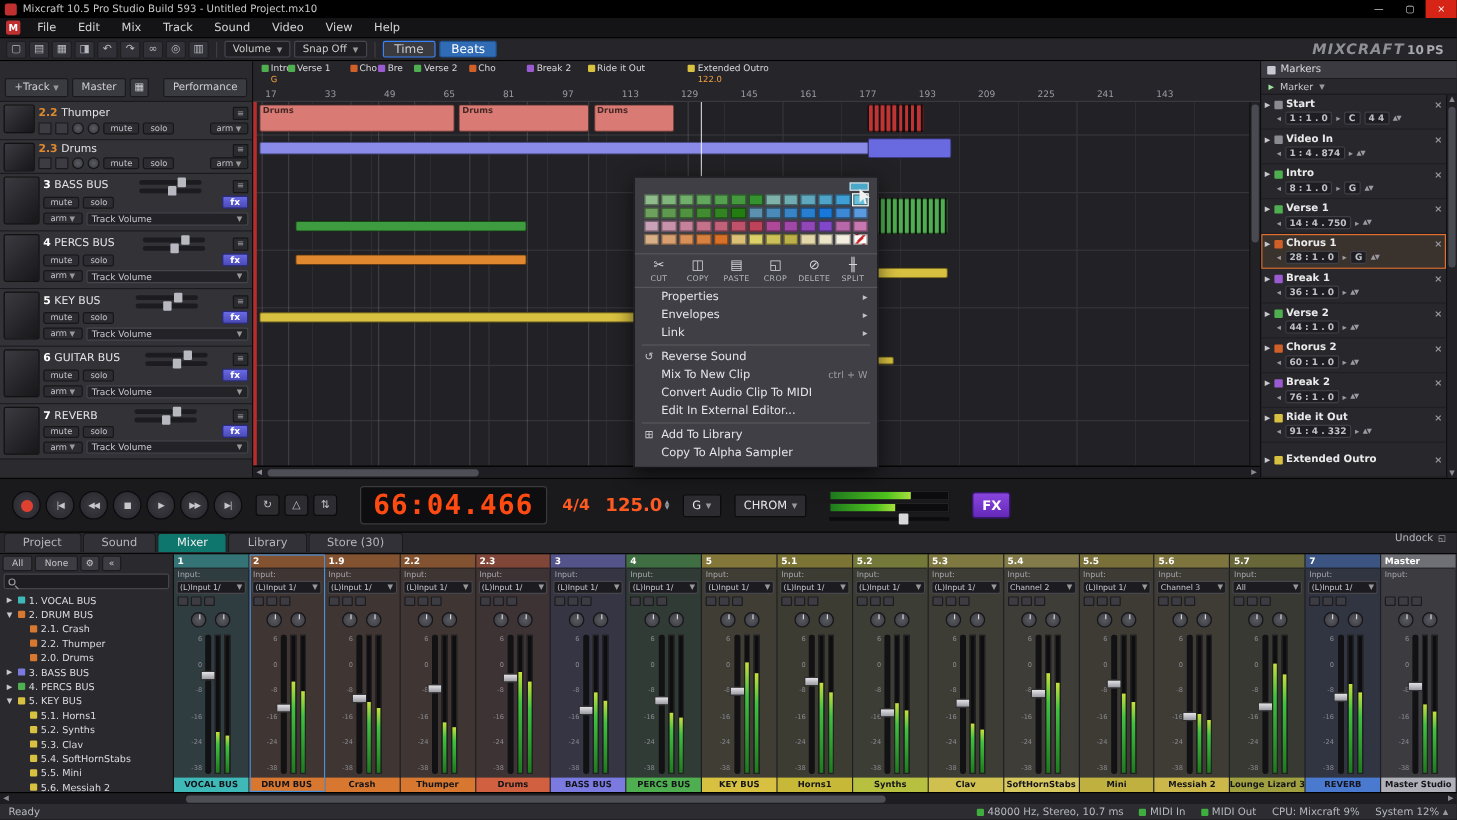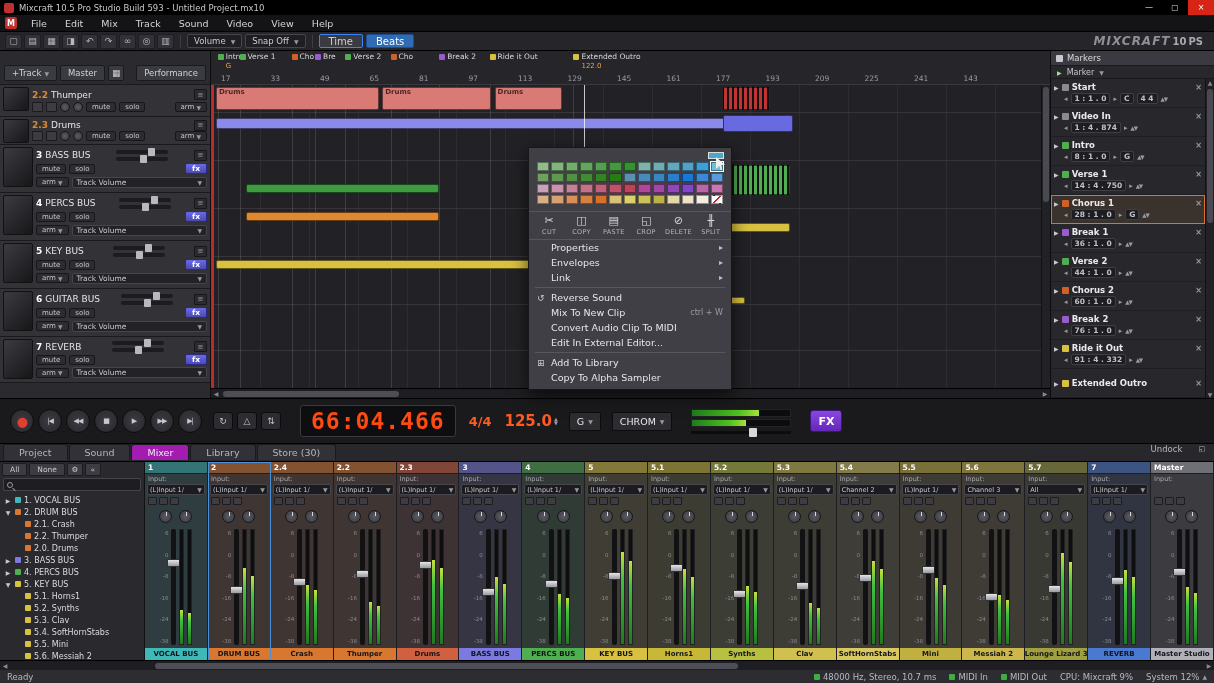--- a/index.html
+++ b/index.html
@@ -137,22 +137,22 @@
   .mbar { height:8px; background:#0c0c0e; border:1px solid #222; }
   .mbar i { display:block; height:100%; background:linear-gradient(90deg,#1e7a1e,#4fc21e 70%,#a8e03c); }
   .mslider { height:3px; background:#0c0c0e; position:relative; margin-top:2px; }
   .mslider i { position:absolute; left:58%; top:-3px; width:8px; height:9px; background:#d8d8dc; border-radius:1px; }
   .fx-big { width:32px; height:22px; background:linear-gradient(#8a46e0,#6428b8); border-radius:3px; color:#fff; font-weight:bold; font-size:11px; display:flex; align-items:center; justify-content:center; border:1px solid #3a1878; margin-left:14px; }
   .t-spacer { flex:1; }
 
   
   .tabbar { flex:0 0 18px; background:#28282c; display:flex; align-items:flex-start; padding:0 3px; border-bottom:1px solid #000; }
   .tab { padding:2px 15px; font-size:9.5px; color:#b5b5bc; background:#313137; margin-right:1px; border:1px solid #1a1a1e; border-bottom:none; border-radius:3px 3px 0 0; }
-  .tab.active { background:#a21caf; color:#eee; }
-  .undock { margin-left:auto; font-size:8.5px; color:#b5b5bc; display:flex; gap:16px; align-items:center; padding-right:6px; }
+  .tab.active { background:#0f766e; color:#eee; }
+  .undock { margin-left:auto; font-size:8.5px; color:#b5b5bc; display:flex; gap:4px; align-items:center; padding-right:6px; }
   .undock .ic { font-size:7px; }
 
   
   .mixer { flex:1; display:flex; flex-direction:column; background:#2e2e33; min-height:0; }
   .mixer-main { flex:1; display:flex; min-height:0; }
   .mx-left { flex:0 0 145px; background:#2a2a2e; border-right:1px solid #111; display:flex; flex-direction:column; }
   .mx-left-top { flex:0 0 15px; display:flex; gap:2px; padding:1px 2px; }
   .mx-mini-btn { background:#3c3c42; border:1px solid #1c1c20; font-size:7.5px; color:#c8c8cc; padding:0 7px; display:flex; align-items:center; border-radius:2px; }
   .mx-ico { width:14px; justify-content:center; }
   .mx-search { flex:0 0 13px; margin:1px 3px; background:#1e1e22; border:1px solid #44444a; border-radius:2px; display:flex; align-items:center; padding:0 3px; gap:3px; }
@@ -1135,21 +1135,21 @@
       <span class="meter">
                 <i style="height:67%"></i>
               </span>
       <span class="meter">
                 <i style="height:60%"></i>
               </span>
     </div>
     <div class="strip-name" style="background:#d87830">DRUM BUS</div>
   </div>
           <div class="strip" style="background:rgba(216,120,48,0.1)">
-    <div class="strip-num" style="background:rgba(216,120,48,0.45)">2.4</div>
+    <div class="strip-num" style="background:rgba(216,120,48,0.45)">1.9</div>
     <div class="strip-il">Input:</div>
     <div class="strip-dd" style="visibility:visible">
               <span>(L)Input 1/</span>
               <i class="caret">▼</i>
             </div>
     <div class="strip-icons">
               <span class="s-ico"></span>
               <span class="s-ico"></span>
               <span class="s-ico"></span>
             </div>

